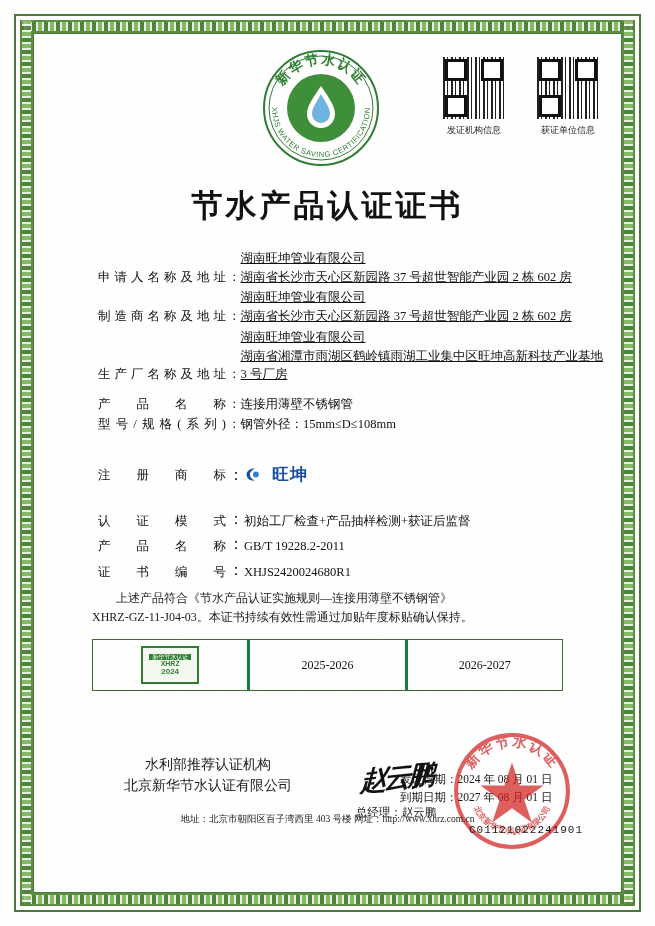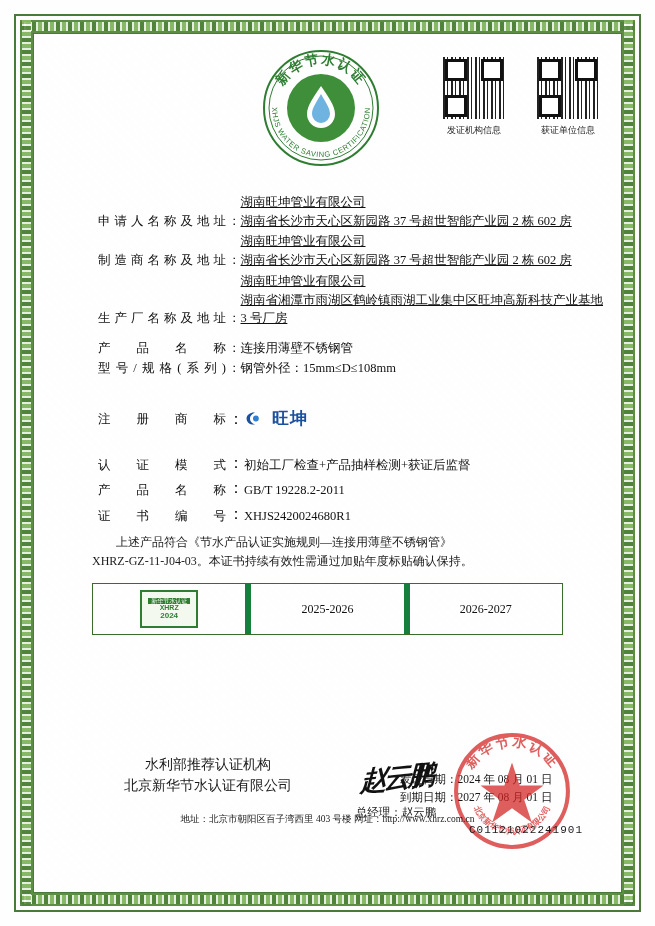--- a/index.html
+++ b/index.html
@@ -218,21 +218,21 @@
 
   
   .year-table {
     margin: 12px 46px 0 46px;
     display: flex;
     border: 1px solid #3c6b2c;
     height: 50px;
   }
   .year-cell {
     flex: 1;
-    border-right: 6px solid #15803d;
+    border-right: 3px solid #15803d;
     display: flex;
     align-items: center;
     justify-content: center;
     font-size: 12px;
     color: #111;
     position: relative;
   }
   .year-cell:last-child { border-right: none; }
   .year-cell .yr-label { }
   .year-stamp {
@@ -382,20 +382,21 @@
         </div>
         <div class="qr-item">
           <div class="qr-box">
               <span class="qr-corner-bl"></span>
             </div>
           <div class="qr-caption">获证单位信息</div>
         </div>
       </div>
     </div>
 
+    <div class="cert-title">节水产品认证证书</div>
 
     <div class="fields">
 
       <div class="frow">
         <div class="flabel">申请人名称及地址</div>
         <div class="fcolon">：</div>
         <div class="fvalue">
           <span class="line">湖南旺坤管业有限公司</span>
           <span class="line line2">湖南省长沙市天心区新园路 37 号超世智能产业园 2 栋 602 房</span>
         </div>

